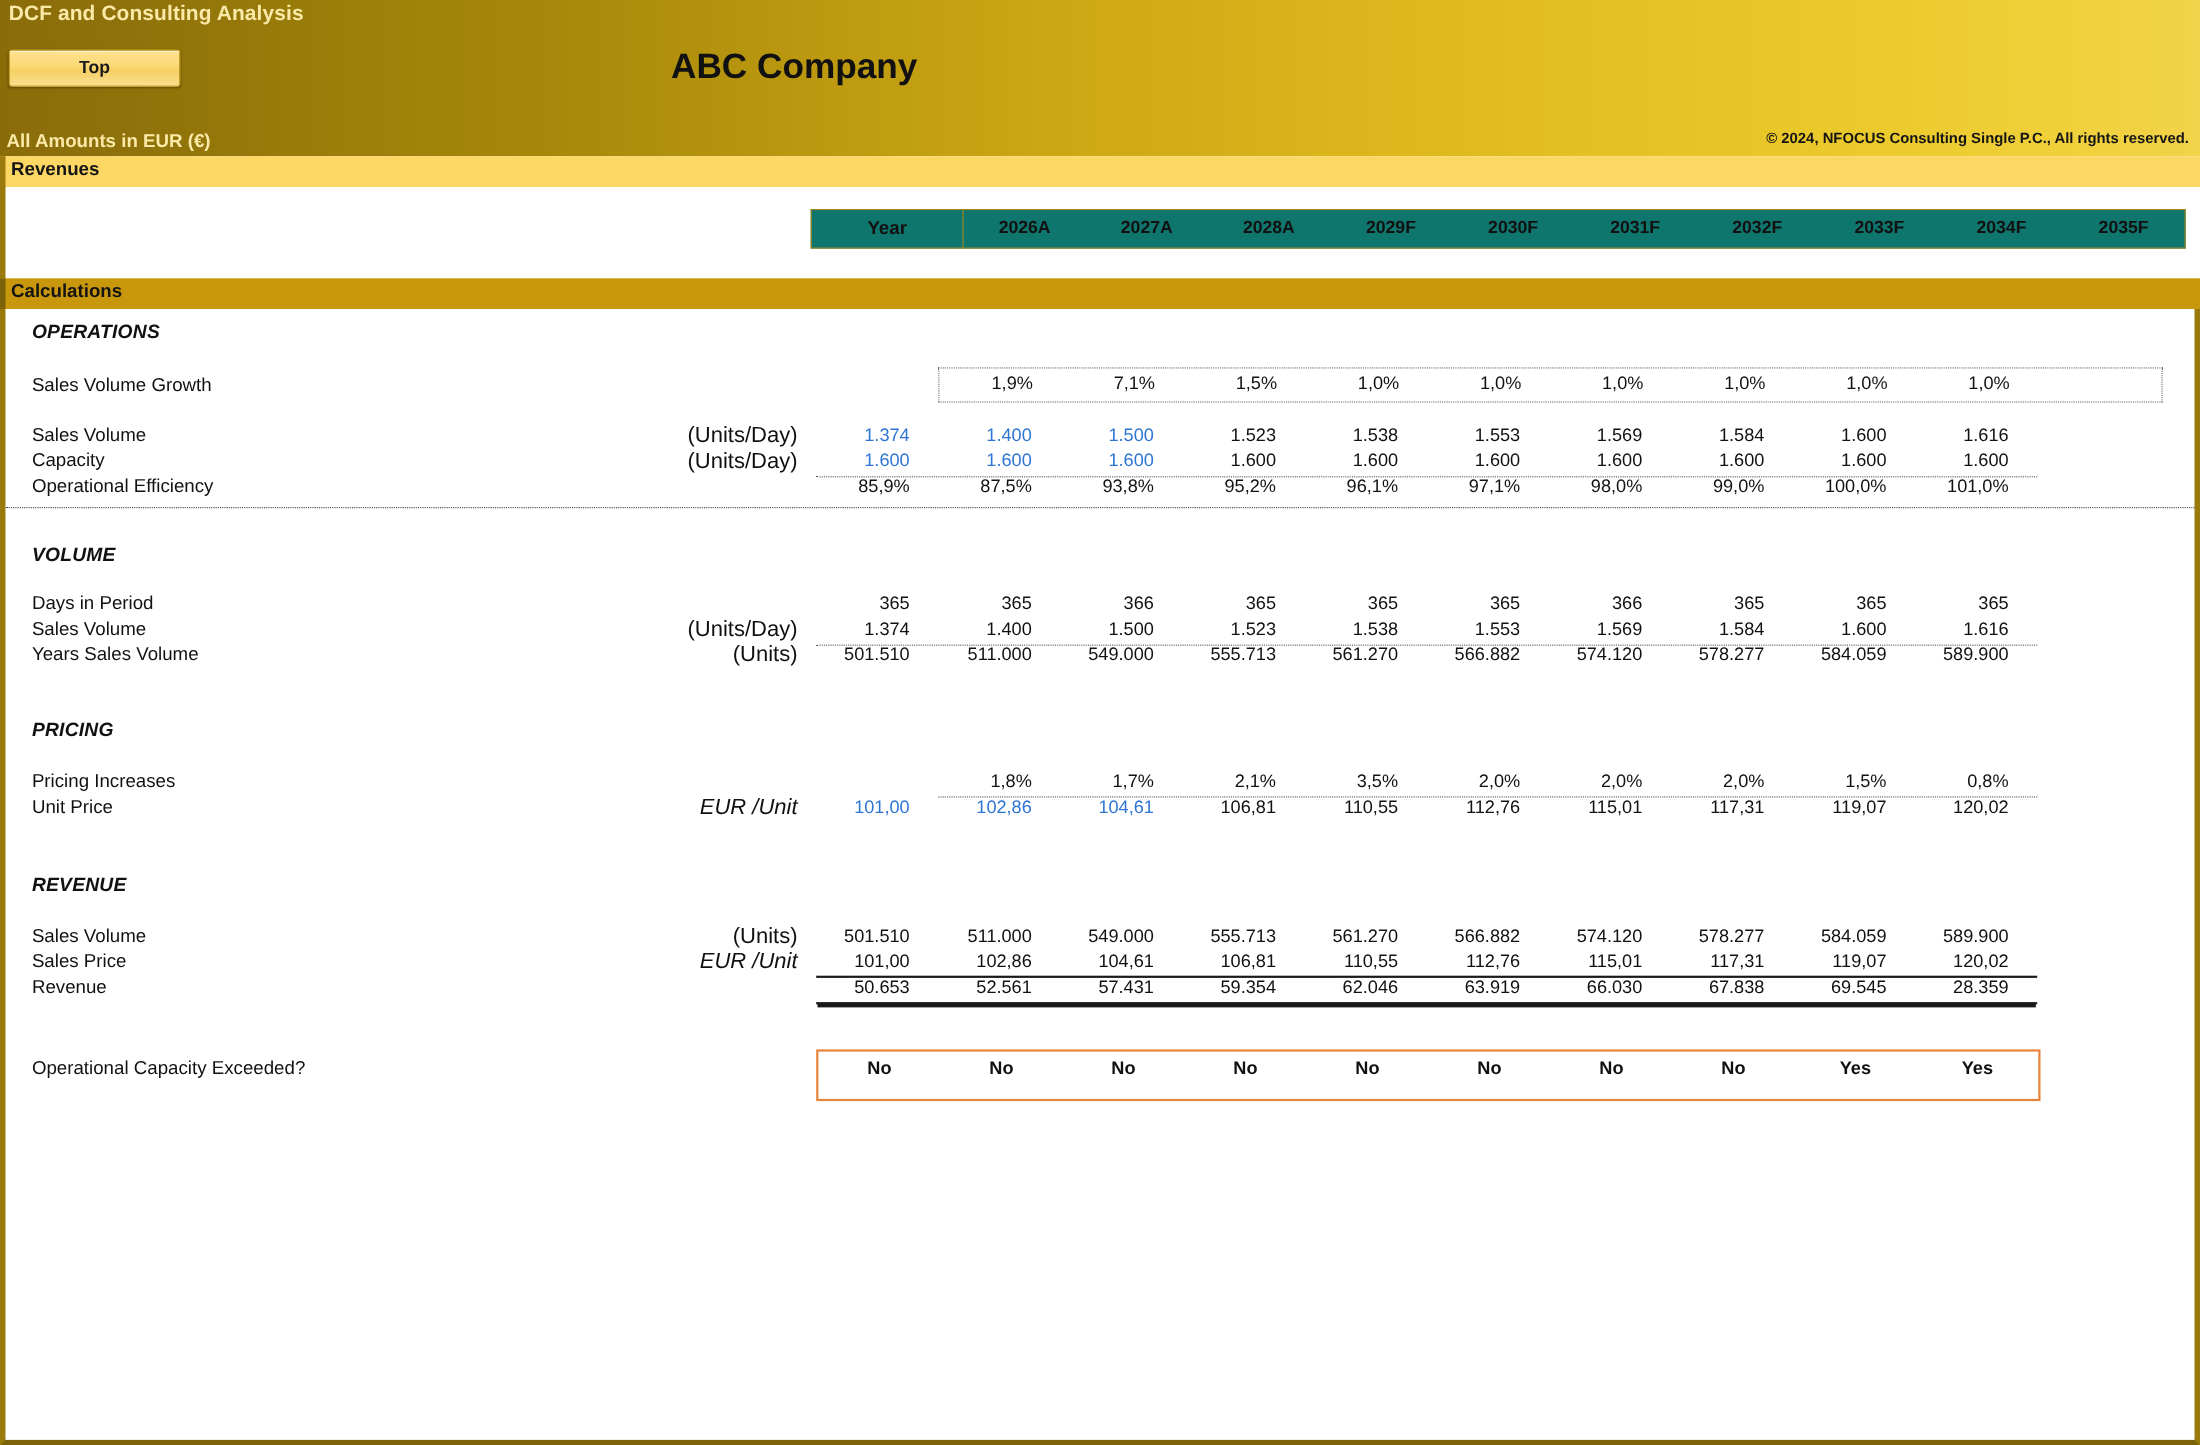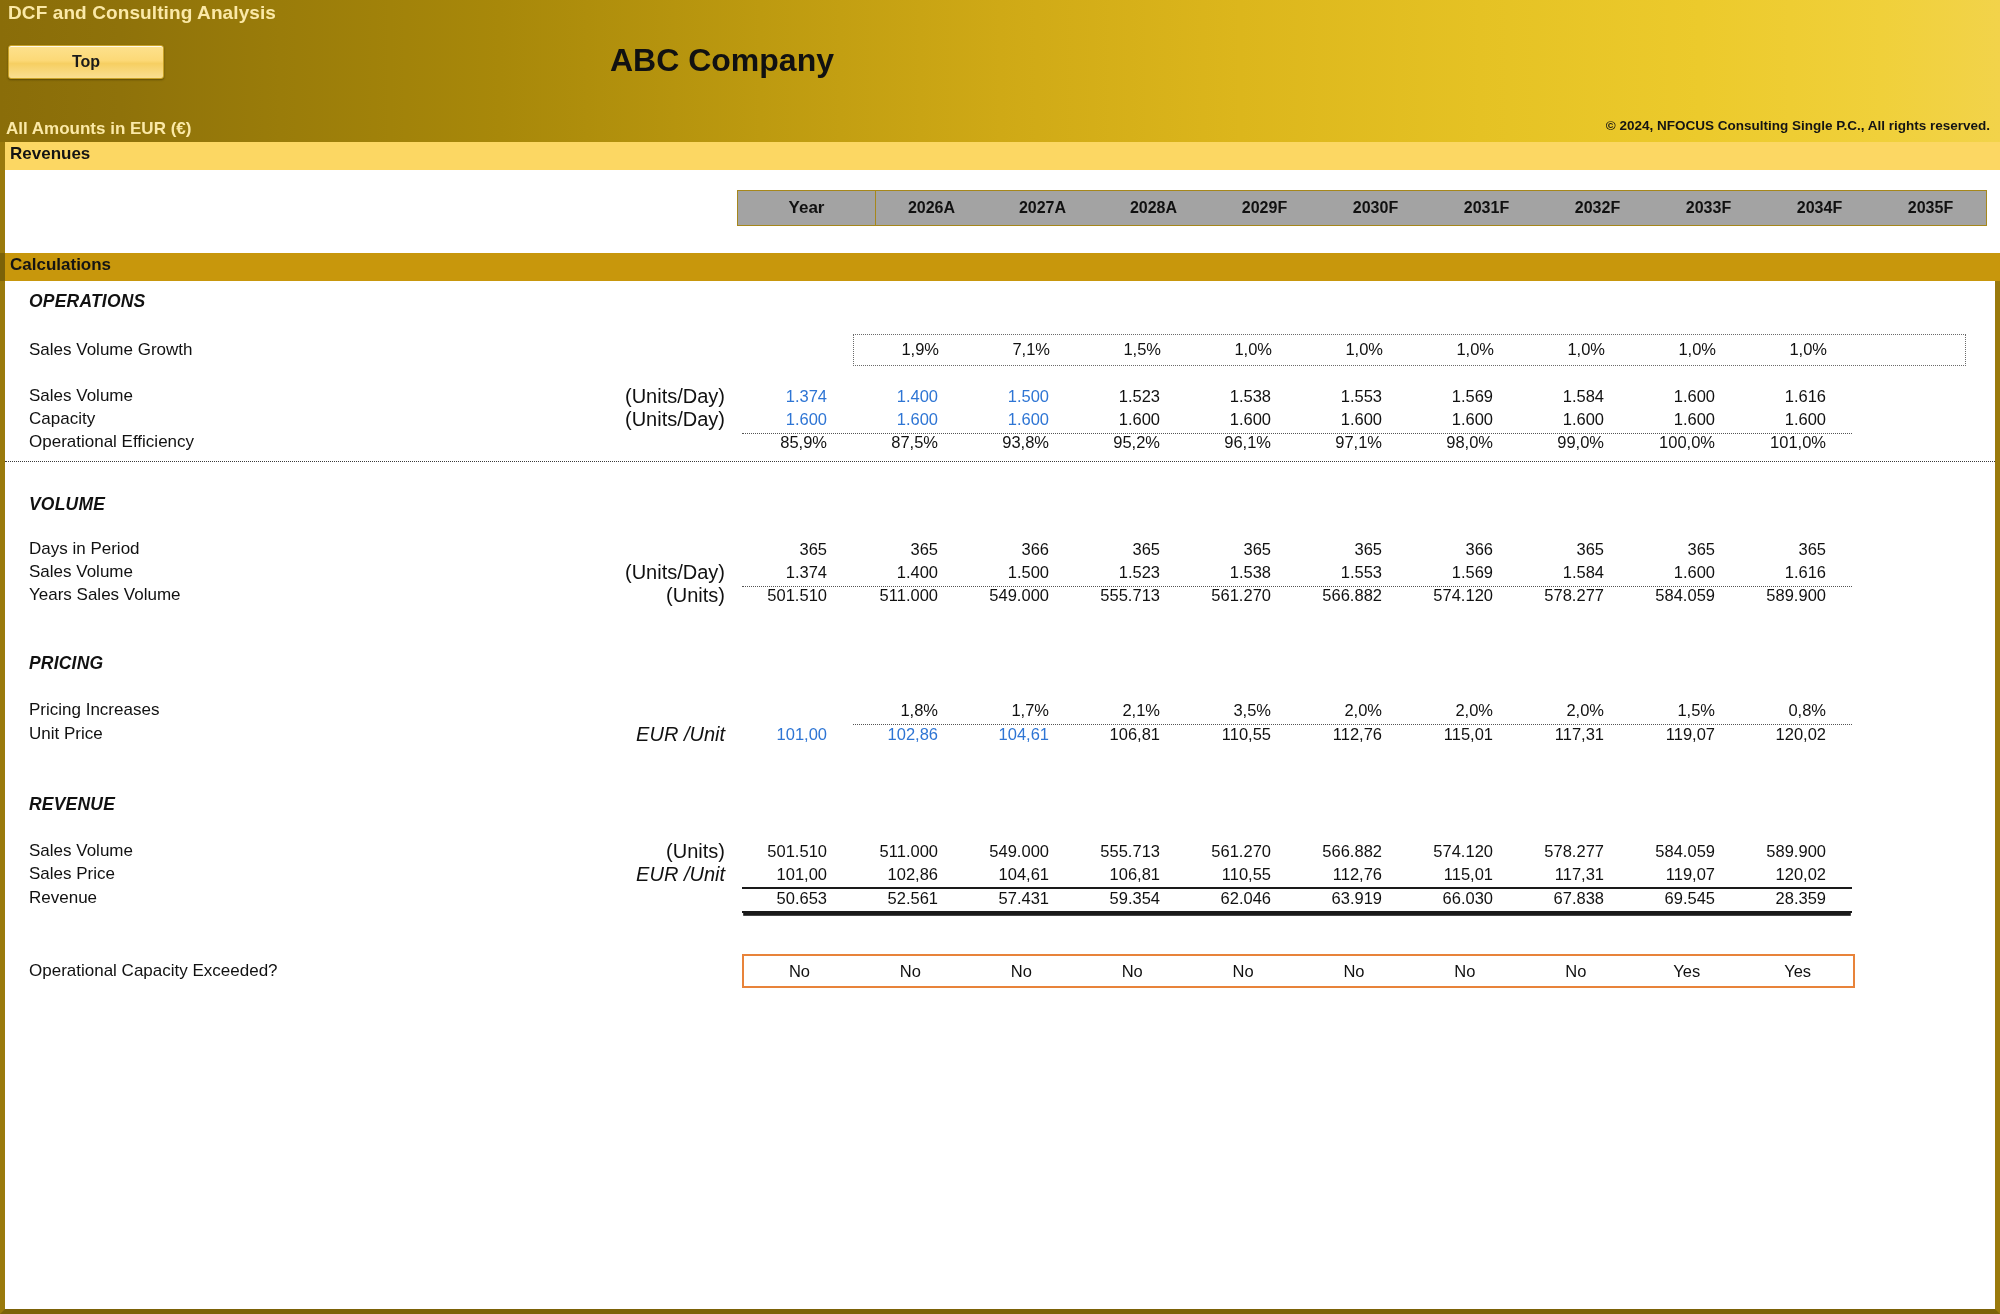--- a/index.html
+++ b/index.html
@@ -80,21 +80,21 @@
     width: 2000px; height: 83px;
     background: #ffffff;
     border-left: 5px solid #9a7a0c;
   }
 
   .year-header {
     position: absolute; top: 190px; left: 737px;
     height: 36px;
     display: flex;
     border: 1.5px solid #a6871b;
-    background: #a3a3a3;
+    background: #0f766e;
     z-index: 5;
   }
   .year-header .yh-label {
     width: 138px; height: 100%;
     display: flex; align-items: center; justify-content: center;
     font-size: 17px; font-weight: bold; color: #111;
     border-right: 1.5px solid #a6871b;
   }
   .year-header .yh-cell {
     width: 111px; height: 100%;
@@ -170,21 +170,21 @@
   .ul-dotted { border-bottom: 1.6px dotted #555; }
   .ul-thick  { border-bottom: 2.2px solid #1a1a1a; }
   .ul-double {
     border-bottom: 2.2px solid #1a1a1a;
     box-shadow: 0 4px 0 -1.2px #1a1a1a;
   }
 
   
   .cells.orange-box {
     border: 2px solid #e8833a;
-    height: 34px; top: -2px;
+    height: 47px; top: -2px; font-weight: bold;
   }
   .cells.orange-box .c { height: 30px; line-height: 30px; }
 
   
   .divider {
     position: absolute; left: 0; width: 1990px;
     border-top: 1.8px dotted #3a3a3a;
     height: 0;
   }
 </style>

